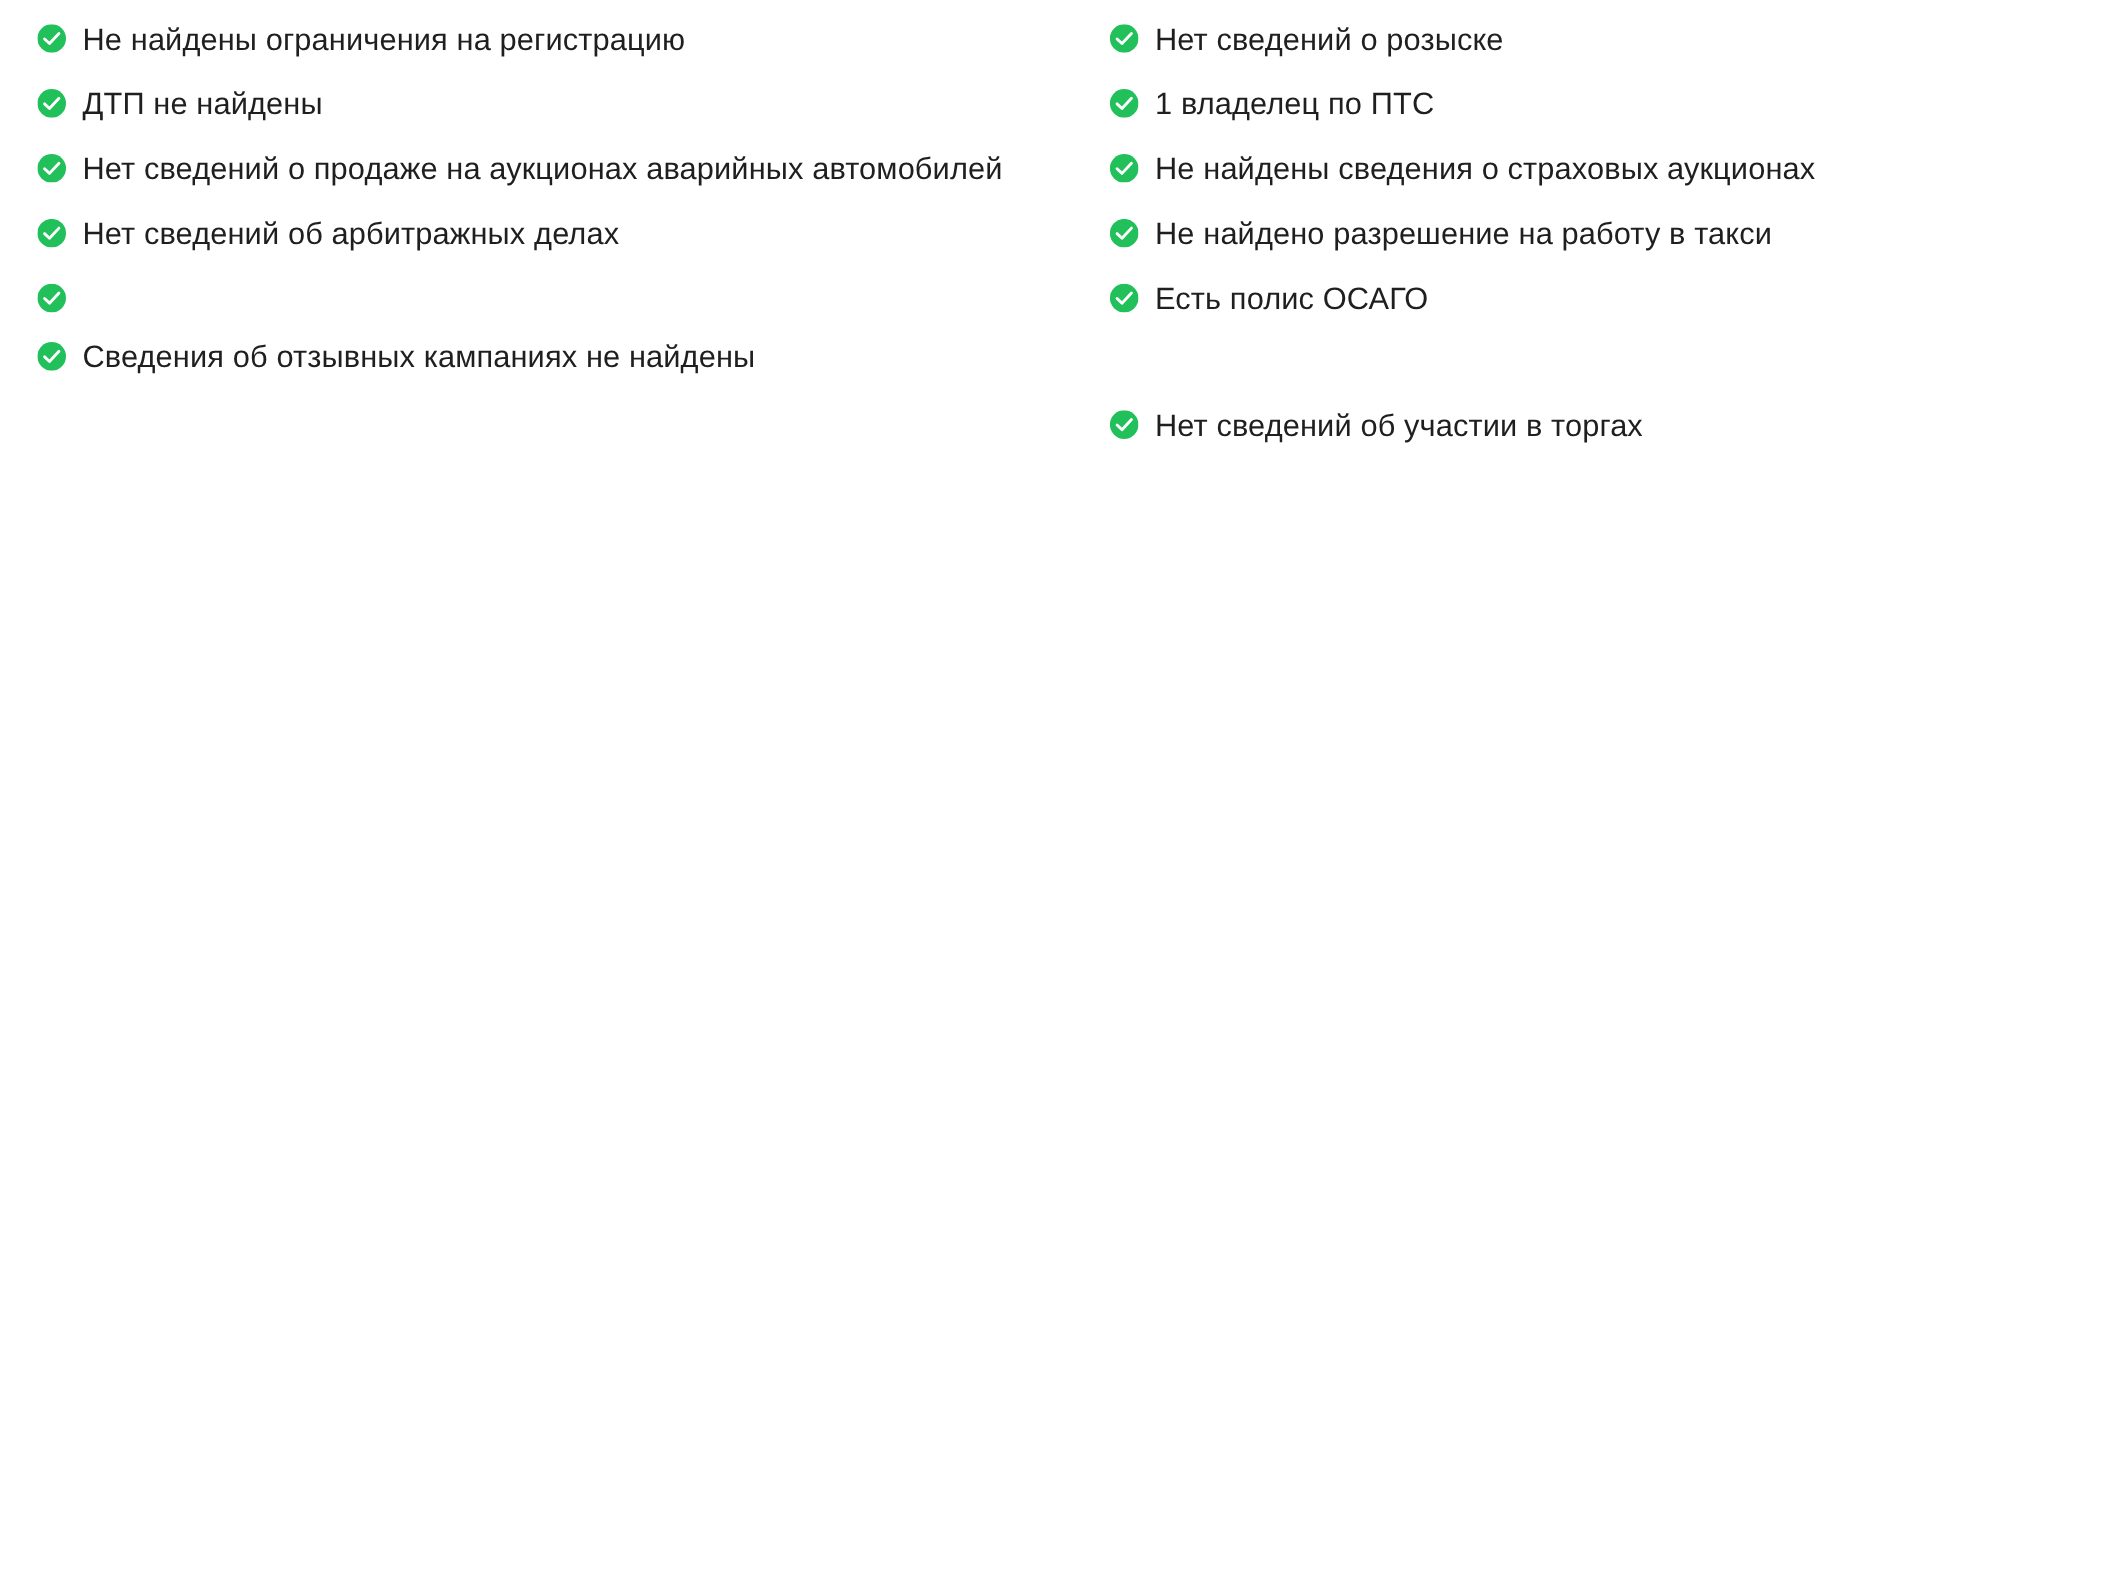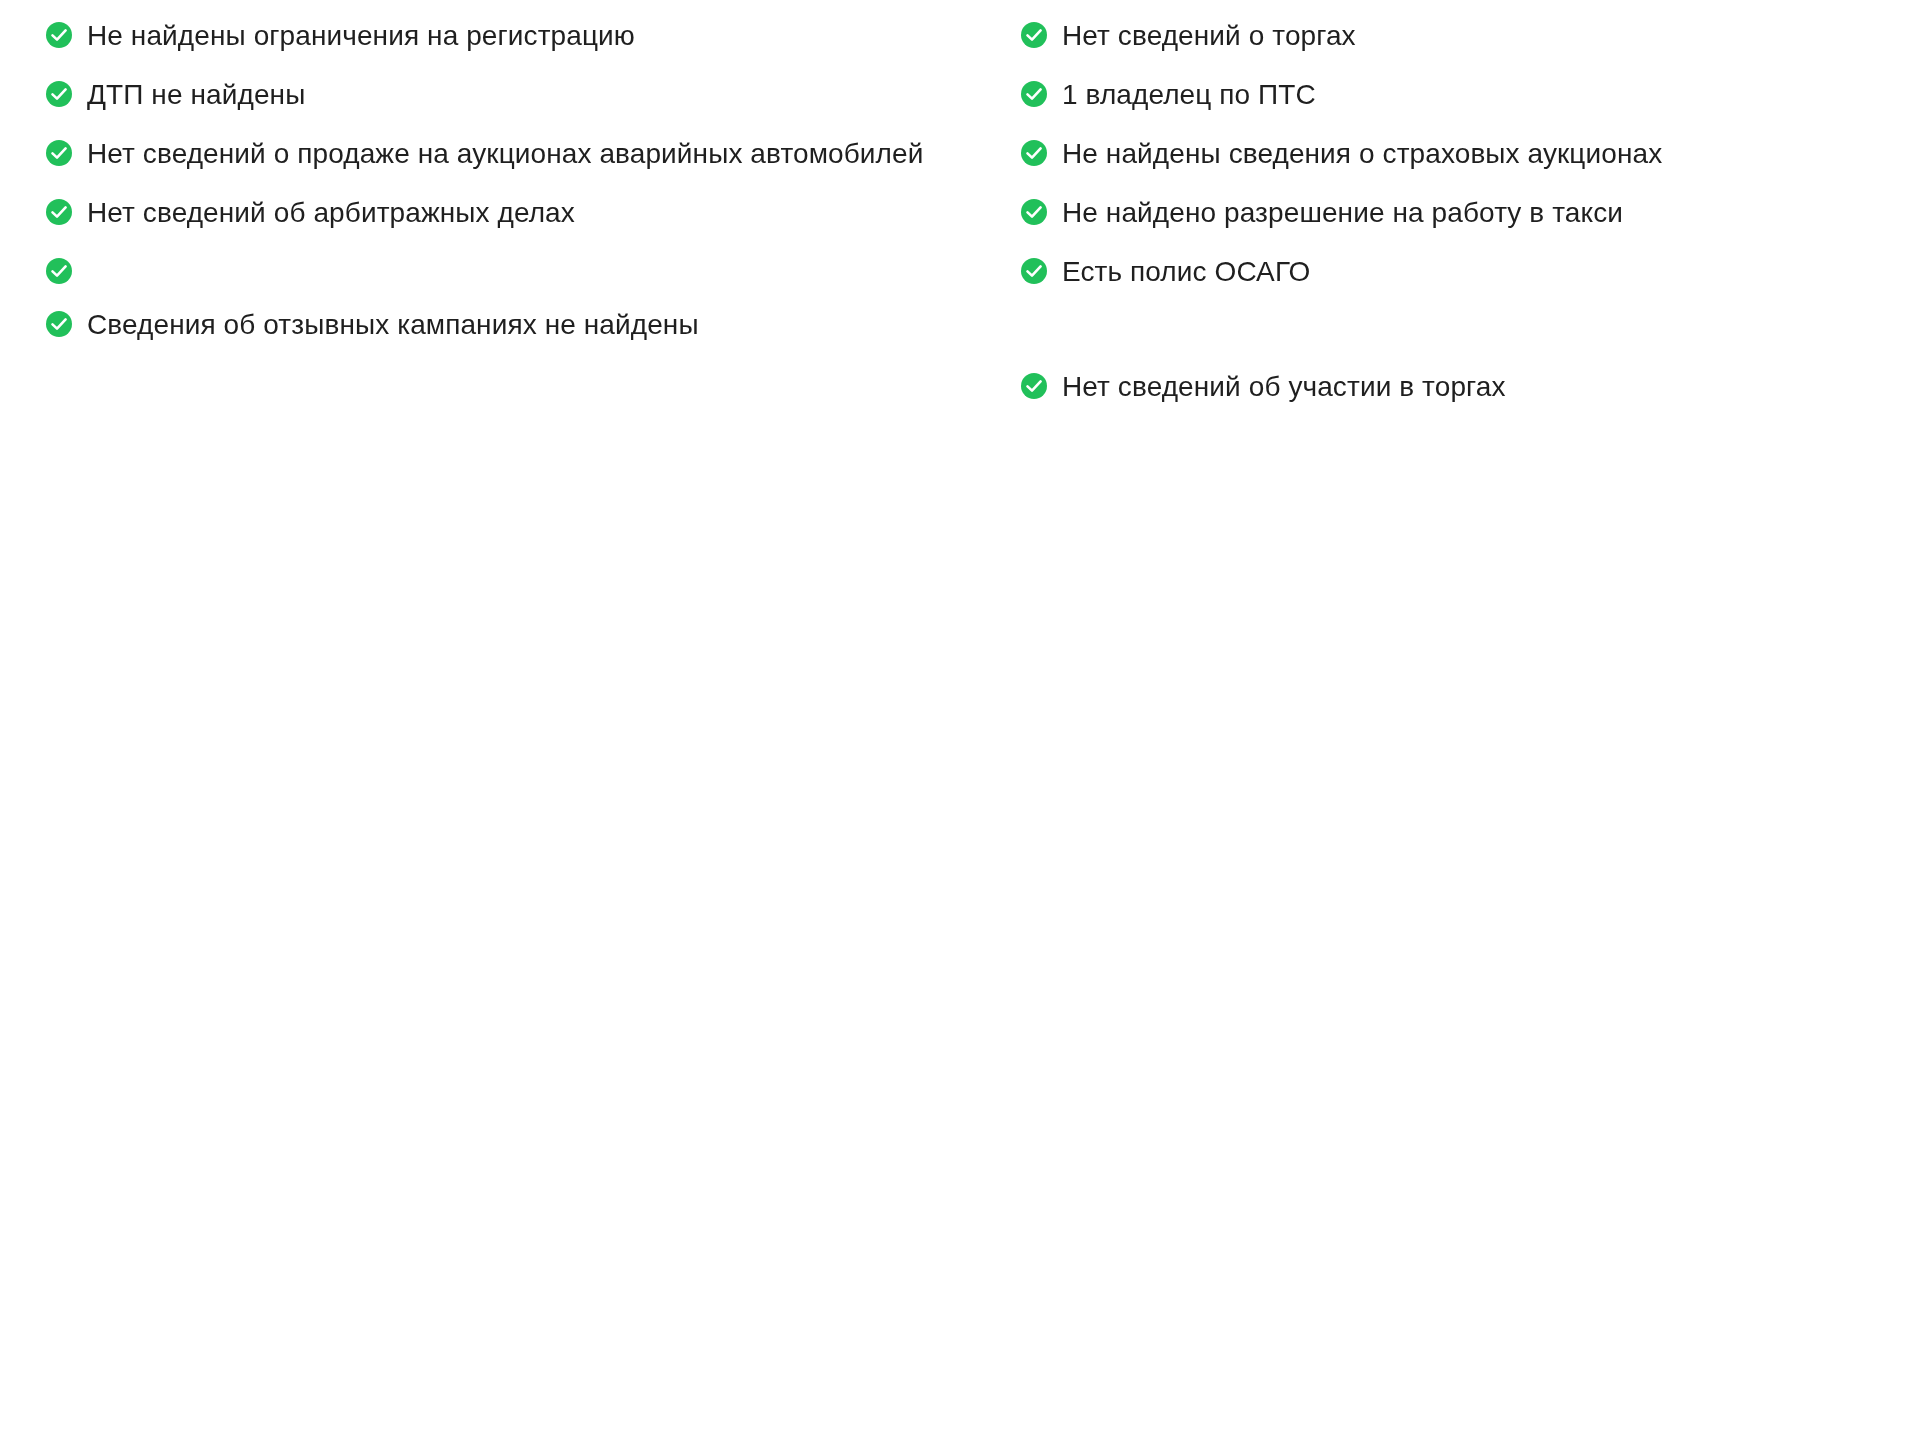--- a/index.html
+++ b/index.html
@@ -10,21 +10,20 @@
   body {
     width: 1920px;
     height: 1440px;
     font-family: "Liberation Sans", sans-serif;
     color: #1a1a1a;
     overflow: hidden;
   }
   .report {
     padding: 18px 20px 0 34px;
     box-sizing: border-box;
-    margin-left: 12px;
   }
   .columns {
     display: flex;
     flex-direction: row;
     align-items: flex-start;
   }
   .col {
     display: flex;
     flex-direction: column;
   }
@@ -132,21 +131,21 @@
 
     <div class="col col-right">
 
       <div class="check-row">
         <span class="check-icon">
           <svg width="26" height="26" viewBox="0 0 26 26" xmlns="http://www.w3.org/2000/svg">
             <circle cx="13" cy="13" r="13" fill="#21c05a"></circle>
             <path d="M6.5 13.4 L11 17.6 L19.6 8.4" fill="none" stroke="#ffffff" stroke-width="2.6" stroke-linecap="round" stroke-linejoin="round"></path>
           </svg>
         </span>
-        <span class="check-label">Нет сведений о торгах</span>
+        <span class="check-label">Нет сведений о розыске</span>
       </div>
 
       <div class="check-row">
         <span class="check-icon">
           <svg width="26" height="26" viewBox="0 0 26 26" xmlns="http://www.w3.org/2000/svg">
             <circle cx="13" cy="13" r="13" fill="#21c05a"></circle>
             <path d="M6.5 13.4 L11 17.6 L19.6 8.4" fill="none" stroke="#ffffff" stroke-width="2.6" stroke-linecap="round" stroke-linejoin="round"></path>
           </svg>
         </span>
         <span class="check-label">1 владелец по ПТС</span>

